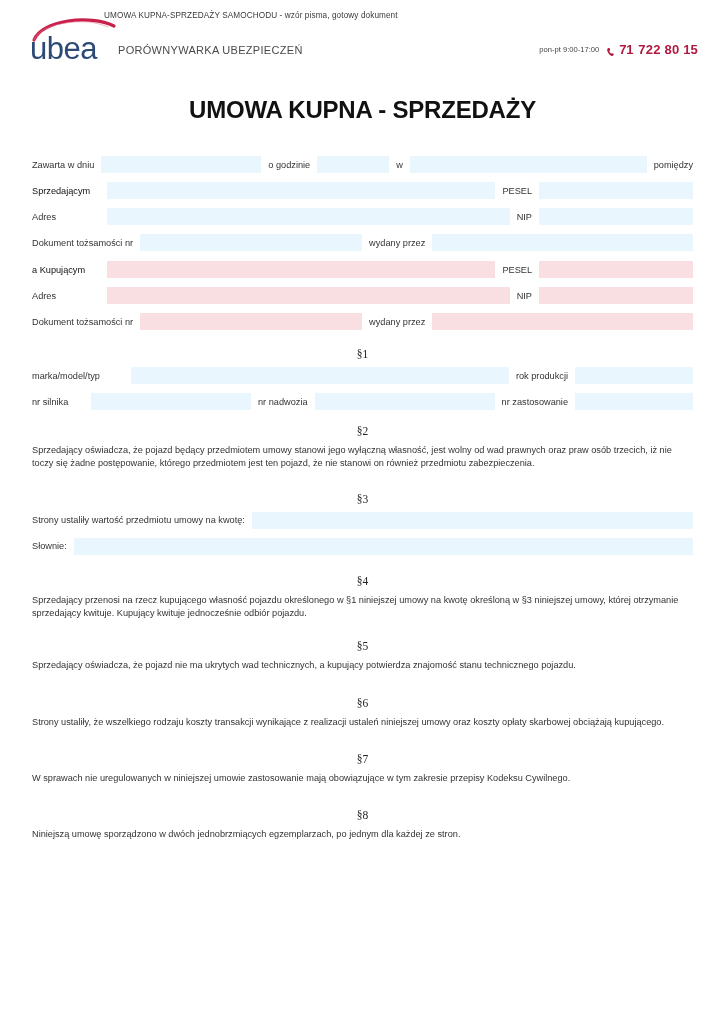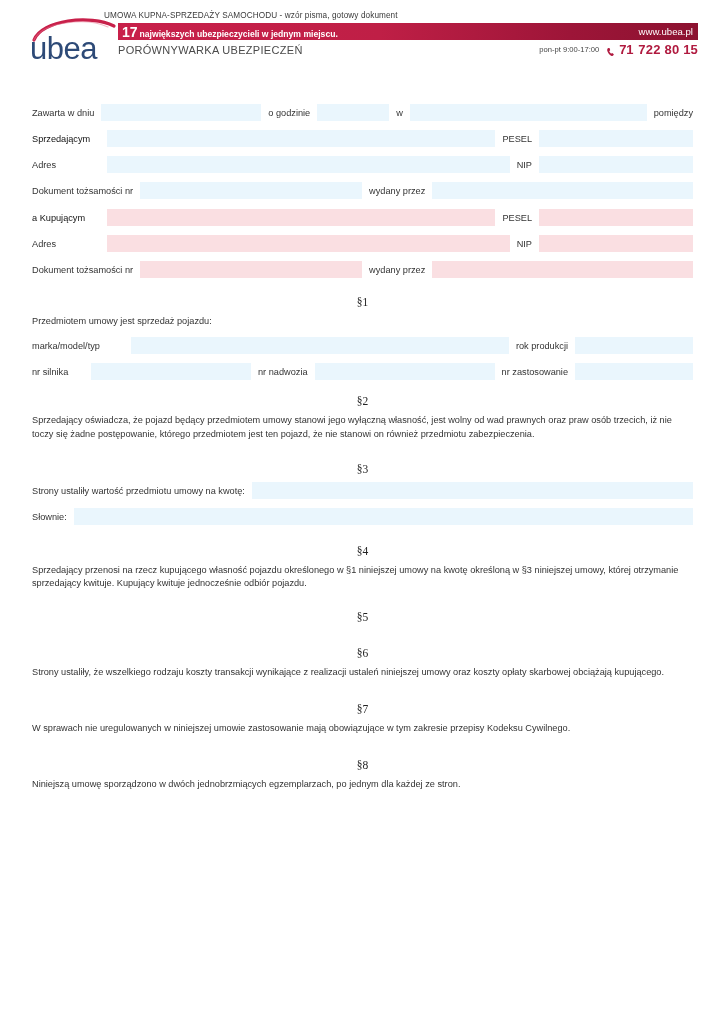--- a/index.html
+++ b/index.html
@@ -215,44 +215,36 @@
     <div class="logo-block">
       <svg class="logo-svg" width="92" height="52" viewBox="0 0 92 52">
         <path d="M6 26 C14 6, 62 0, 86 12" stroke="#c8204a" stroke-width="3.2" fill="none" stroke-linecap="round"></path>
         <path d="M6 26 C14 8, 58 3, 80 13" stroke="#e8718c" stroke-width="1.2" fill="none" stroke-linecap="round" opacity="0.5"></path>
         <text x="2" y="45" font-family="Liberation Sans, sans-serif" font-size="31" fill="#2d4a77" letter-spacing="-0.5">ubea</text>
       </svg>
     </div>
 
     <div class="head-tagline">UMOWA KUPNA-SPRZEDAŻY SAMOCHODU - wzór pisma, gotowy dokument</div>
 
-    <div class="head-bar">
-      <div class="head-bar-inner">
-        <div class="head-bar-left">
-          <span class="head-bar-num">17</span>
-          <span class="head-bar-txt">największych ubezpieczycieli w jednym miejscu.</span>
-        </div>
-        <div class="head-bar-www">www.ubea.pl</div>
-      </div>
-    </div>
 
     <div class="head-sub">PORÓWNYWARKA UBEZPIECZEŃ</div>
 
     <div class="head-phone">
       <span class="phone-hours">pon-pt 9:00-17:00</span>
       <span class="phone-icon">
         <svg width="11" height="11" viewBox="0 0 16 16">
           <path d="M3.6 1.5c-.5 0-1 .3-1.3.8C1.3 3.9 1.6 6.1 3.3 8.6c1.7 2.5 3.6 3.9 5.3 4.4.7.2 1.4 0 1.8-.6l.8-1.1c.3-.4.2-.9-.2-1.2l-1.6-1.1c-.4-.3-.9-.2-1.2.2l-.4.5C7.2 9.4 6.4 8.8 5.8 8c-.6-.8-1-1.7-1.1-2.3l.6-.2c.5-.1.8-.6.7-1.1L5.6 2.5c-.1-.5-.5-.9-1-.9h-1z" fill="#b01a3f"></path>
         </svg>
       </span>
       <span class="phone-prefix">71</span>
       <span class="phone-number">722 80 15</span>
     </div>
   </div>
 
+  <div class="doc-title">UMOWA KUPNA - SPRZEDAŻY</div>
 
   <div class="content">
 
     <div class="frow">
       <span class="lbl pad-r">Zawarta w dniu</span>
       <span class="fld" style="width:160px"></span>
       <span class="lbl pad-r pad-l">o godzinie</span>
       <span class="fld" style="width:72px"></span>
       <span class="lbl pad-r pad-l">w</span>
       <span class="fld grow"></span>
@@ -295,21 +287,20 @@
     </div>
 
     <div class="frow">
       <span class="lbl pad-r">Dokument tożsamości nr</span>
       <span class="fld pink" style="width:222px"></span>
       <span class="lbl pad-r pad-l">wydany przez</span>
       <span class="fld pink grow"></span>
     </div>
 
     <div class="sec" style="margin-top:18px">§1</div>
-    <p class="para" style="margin-bottom:9px">Przedmiotem umowy jest sprzedaż pojazdu:</p>
 
     <div class="frow">
       <span class="lbl pad-r" style="width:92px">marka/model/typ</span>
       <span class="fld grow"></span>
       <span class="lbl pad-r pad-l">rok produkcji</span>
       <span class="fld" style="width:118px"></span>
     </div>
 
     <div class="frow">
       <span class="lbl pad-r" style="width:52px">nr silnika</span>
@@ -330,20 +321,21 @@
     </div>
     <div class="frow">
       <span class="lbl pad-r">Słownie:</span>
       <span class="fld grow"></span>
     </div>
 
     <div class="sec" style="margin-top:20px">§4</div>
     <p class="para">Sprzedający przenosi na rzecz kupującego własność pojazdu określonego w §1 niniejszej umowy na kwotę określoną w §3 niniejszej umowy, której otrzymanie sprzedający kwituje. Kupujący kwituje jednocześnie odbiór pojazdu.</p>
 
     <div class="sec" style="margin-top:20px">§5</div>
+    <p class="para">Sprzedający oświadcza, że pojazd nie ma ukrytych wad technicznych, a kupujący potwierdza znajomość stanu technicznego pojazdu.</p>
 
     <div class="sec" style="margin-top:24px">§6</div>
     <p class="para">Strony ustaliły, że wszelkiego rodzaju koszty transakcji wynikające z realizacji ustaleń niniejszej umowy oraz koszty opłaty skarbowej obciążają kupującego.</p>
 
     <div class="sec" style="margin-top:24px">§7</div>
     <p class="para">W sprawach nie uregulowanych w niniejszej umowie zastosowanie mają obowiązujące w tym zakresie przepisy Kodeksu Cywilnego.</p>
 
     <div class="sec" style="margin-top:24px">§8</div>
     <p class="para">Niniejszą umowę sporządzono w dwóch jednobrzmiących egzemplarzach, po jednym dla każdej ze stron.</p>
 

